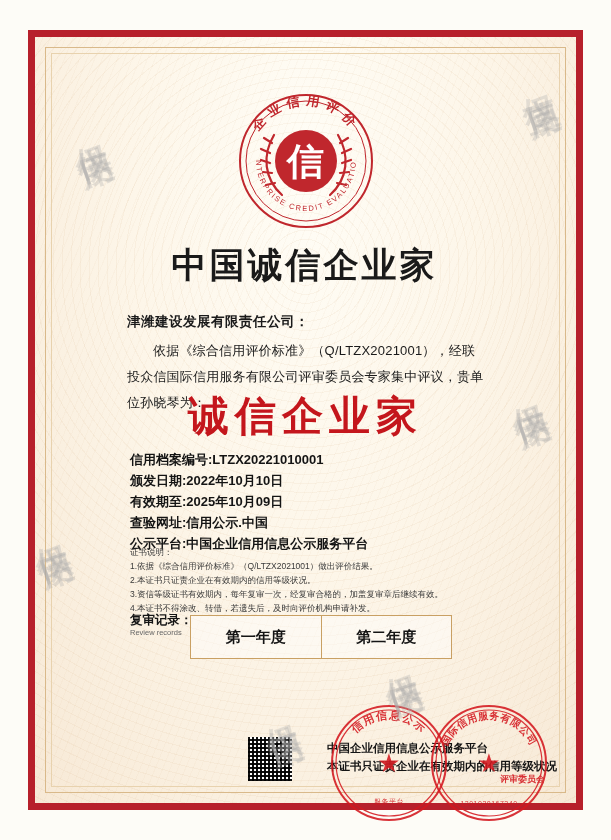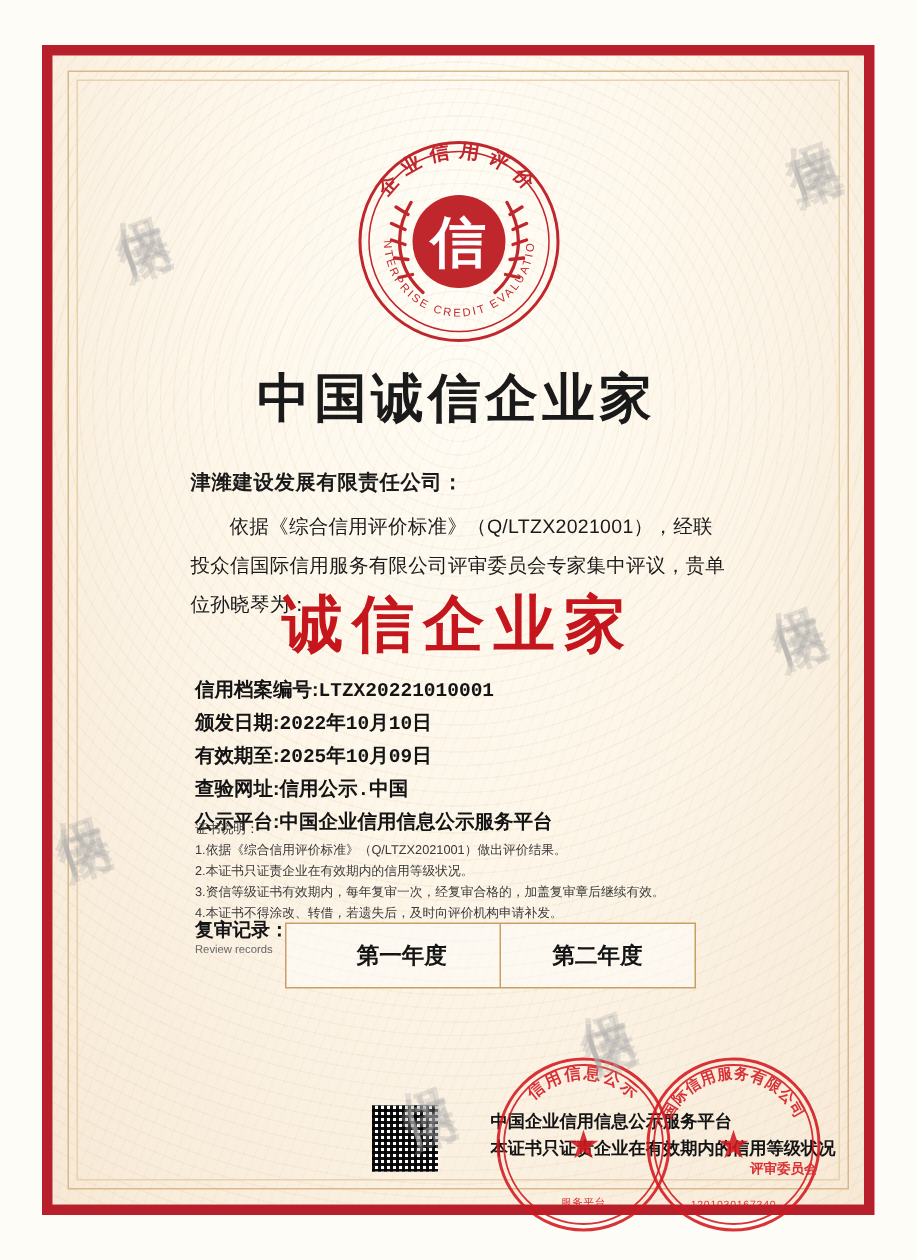--- a/index.html
+++ b/index.html
@@ -128,42 +128,41 @@
     letter-spacing:6px;
     font-family:"DejaVu Sans", sans-serif;
   }
 
   .fields{
     position:absolute;left:95px;top:412px;
     font-size:13px;line-height:21px;color:#141414;
     font-weight:bold;
   }
   .fields .row{white-space:nowrap;}
-  .fields .val{font-weight:bold;font-family:Liberation Mono, monospace;}
+  .fields .val{font-weight:bold;}
 
   .notes{
     position:absolute;left:95px;right:92px;top:508px;
     font-size:8.5px;line-height:14px;color:#3a3a3a;
   }
 
   .review-label{
     position:absolute;left:95px;top:575px;
     font-size:12.5px;font-weight:bold;color:#141414;
   }
   .review-sub{
     position:absolute;left:95px;top:591px;
     font-size:7.5px;color:#666;
   }
   .review-table{
     position:absolute;left:155px;top:578px;
     width:260px;height:42px;
     border:1px solid #c9a063;
     display:flex;
     background:rgba(255,255,255,.45);
-    padding-left:12px;
   }
   .review-table .cell{
     flex:1;display:flex;align-items:center;justify-content:center;
     font-size:15px;font-weight:bold;color:#141414;
   }
   .review-table .cell + .cell{border-left:1px solid #c9a063;}
 
   
   .qr{
     position:absolute;left:213px;top:700px;

